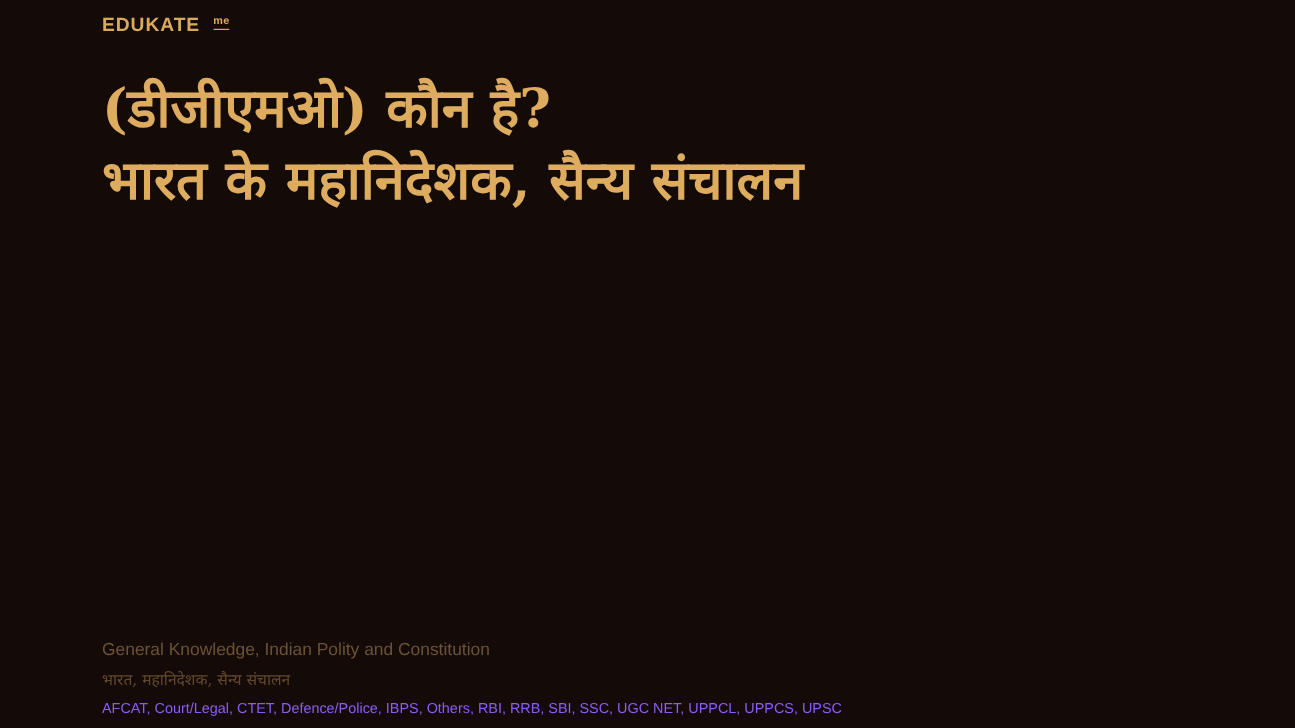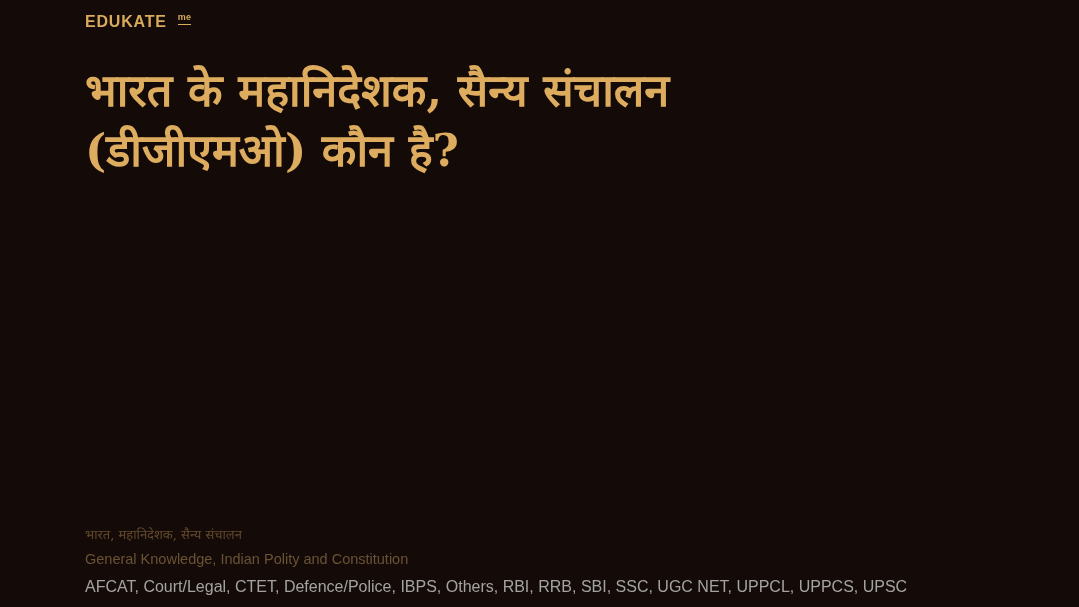--- a/index.html
+++ b/index.html
@@ -110,40 +110,40 @@
     color: #63492c;
   }
   .footer-subjects {
     font-family: "Liberation Sans", sans-serif;
     font-size: 14.5px;
     line-height: 1.78;
     color: #6b5235;
   }
   .footer-exams {
     font-family: "Liberation Sans", sans-serif;
-    font-size: 16px;
+    font-size: 12px;
     line-height: 1.78;
-    color: #a3a3a3;
+    color: #8b5cf6;
   }
 </style>
 </head>
 <body>
 
 <div class="slide">
 
   <div class="brand">
     <span class="brand-word">EDUKATE</span>
     <span class="brand-sup">me</span>
   </div>
 
   <div class="question">
+    <span class="q-line">(डीजीएमओ) कौन है?</span>
     <span class="q-line">भारत के महानिदेशक, सैन्य संचालन</span>
-    <span class="q-line">(डीजीएमओ) कौन है?</span>
   </div>
 
 
   <div class="footer">
+    <div class="footer-line footer-subjects">General Knowledge, Indian Polity and Constitution</div>
     <div class="footer-line footer-tags-hi">भारत, महानिदेशक, सैन्य संचालन</div>
-    <div class="footer-line footer-subjects">General Knowledge, Indian Polity and Constitution</div>
     <div class="footer-line footer-exams">AFCAT, Court/Legal, CTET, Defence/Police, IBPS, Others, RBI, RRB, SBI, SSC, UGC NET, UPPCL, UPPCS, UPSC</div>
   </div>
 
 </div>
 
 </body></html>

